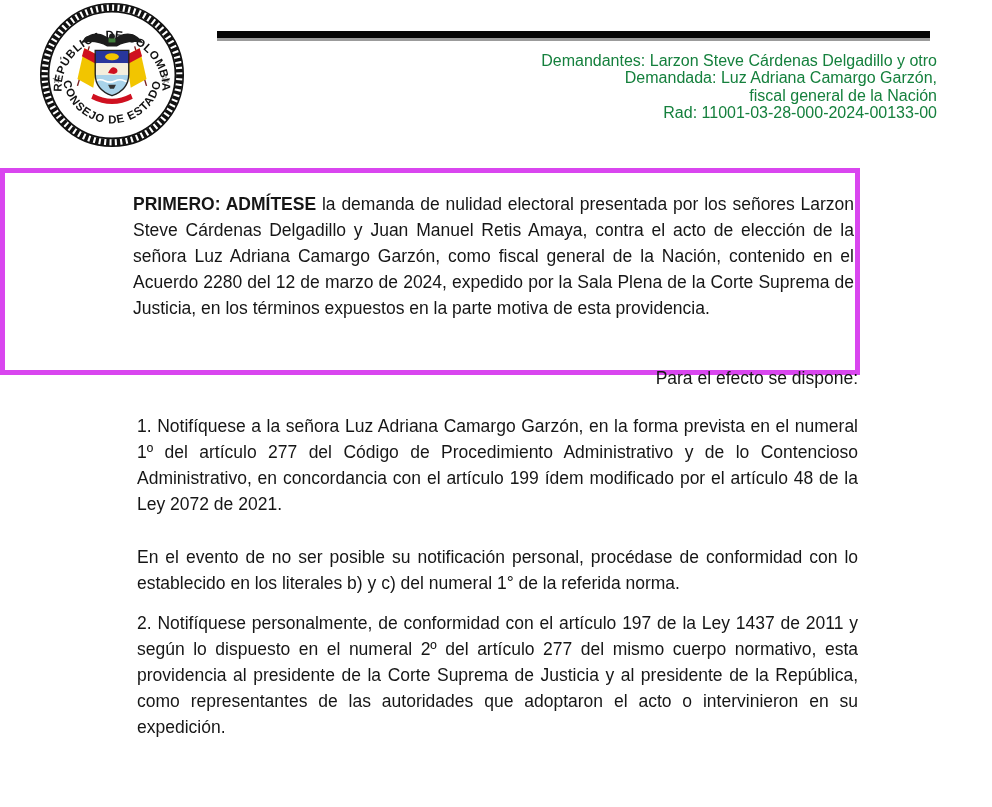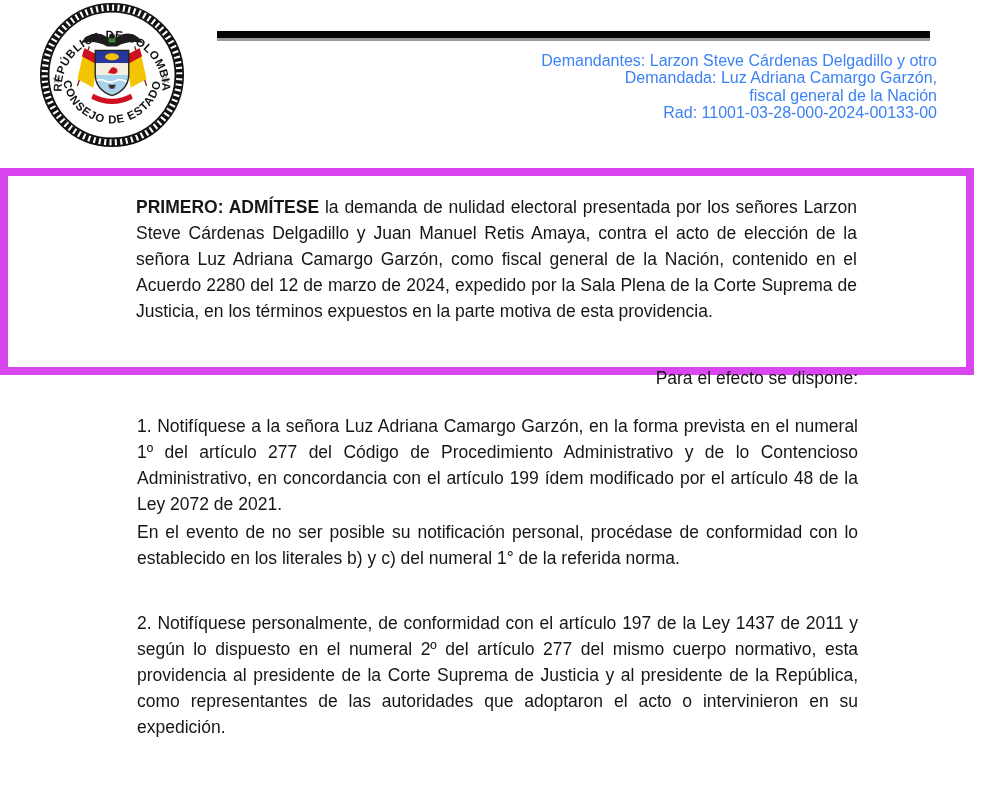--- a/index.html
+++ b/index.html
@@ -12,47 +12,47 @@
     color:#161616;
   }
   
   .seal{position:absolute;left:38px;top:1px;width:148px;height:148px;}
   .topbar{
     position:absolute;left:217px;top:31px;width:713px;height:7px;
     background:#050505;border-bottom:3px solid #9b9b9b;
   }
   .case-info{
     position:absolute;top:52px;right:55px;width:520px;
-    text-align:right;color:#3b82f6;
+    text-align:right;color:#15803d;
     font-size:16px;line-height:17.3px;
   }
   
   .heading{
     position:absolute;left:137px;top:139px;width:721px;
     text-align:center;font-weight:bold;font-size:17.5px;line-height:26px;
     text-decoration:underline;text-decoration-thickness:2px;text-underline-offset:3px;
   }
   
   .ruling-box{
-    position:absolute;left:0;top:168px;width:974px;height:207px;
-    box-sizing:border-box;border:8px solid #d946ef;background:transparent;
+    position:absolute;left:0;top:168px;width:860px;height:207px;
+    box-sizing:border-box;border:5px solid #d946ef;background:transparent;
   }
   .ruling-text{
     position:absolute;left:128px;top:18px;width:721px;
     font-size:17.5px;line-height:26px;text-align:justify;
   }
   .b{font-weight:bold;}
   
   .para{
     position:absolute;left:137px;width:721px;
     font-size:17.5px;line-height:26px;text-align:justify;
   }
   .p-intro{top:365px;text-align:right;}
   .p-1{top:413px;}
-  .p-2{top:519px;}
+  .p-2{top:544px;}
   .p-3{top:610px;}
   .p-4{top:772px;text-align:left;}
   
   .seal-arc{font-family:"Liberation Sans","DejaVu Sans",sans-serif;font-weight:bold;}
 </style>
 </head>
 <body>
 
 <div class="page">
 

